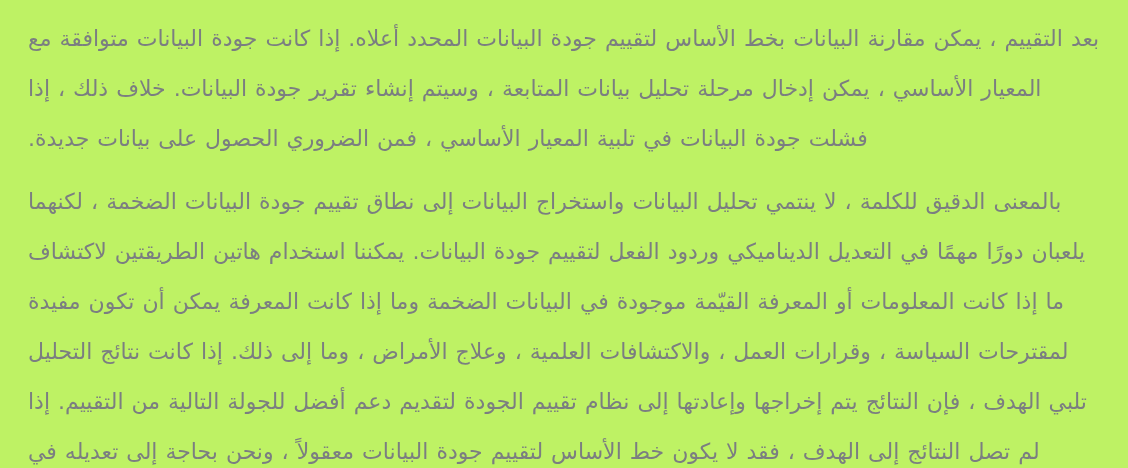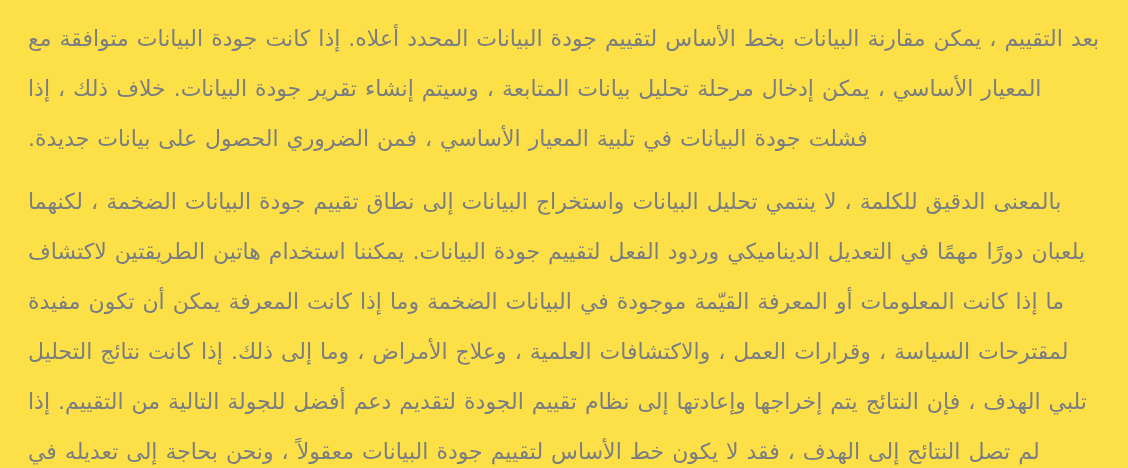--- a/index.html
+++ b/index.html
@@ -11,21 +11,21 @@
       width: 1128px;
       height: 468px;
       overflow: hidden;
       font-family: "DejaVu Sans", sans-serif;
     }
     .document-page {
       box-sizing: border-box;
       width: 1128px;
       height: 468px;
       padding: 14px 28px 0 28px;
-      background: #fde047;
+      background: #bef264;
     }
     .arabic-paragraph {
       direction: rtl;          
       unicode-bidi: embed;
       text-align: left;        
       color: #7b7e81;
       font-size: 22px;
       line-height: 50px;
       margin: 0 0 13px 0;
       word-spacing: 1px;

